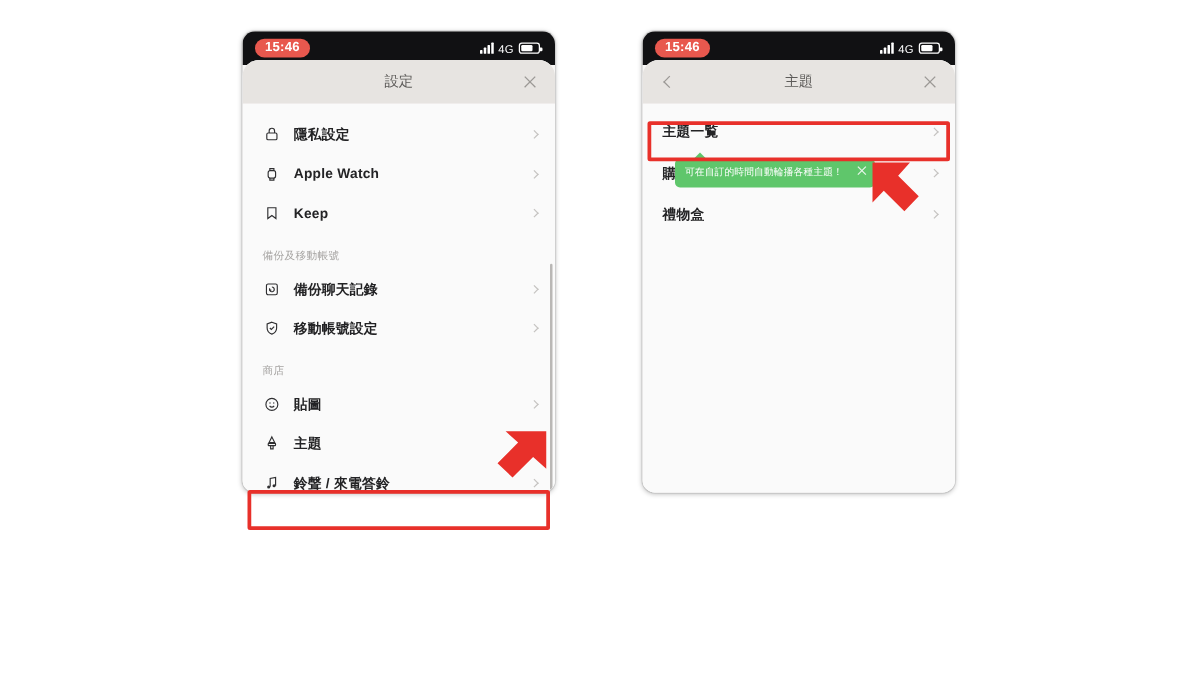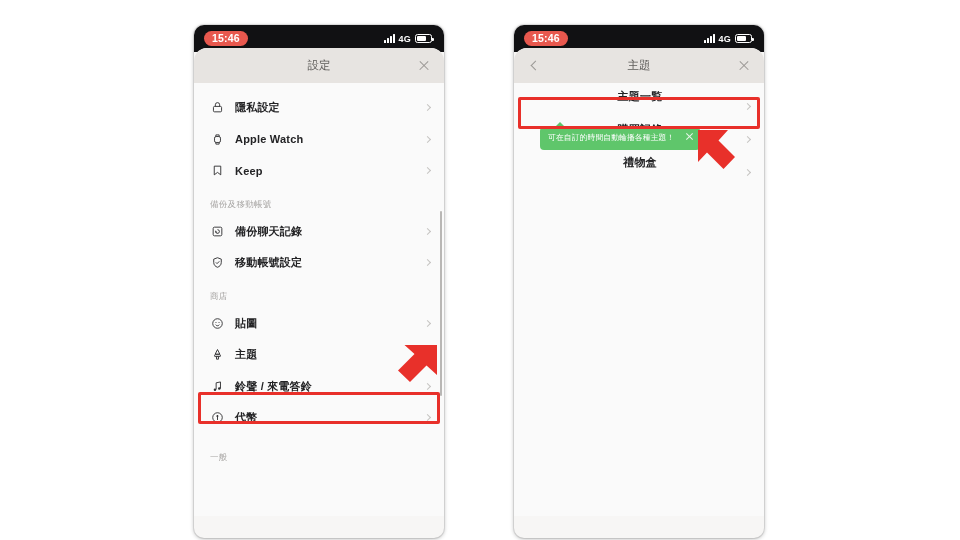--- a/index.html
+++ b/index.html
@@ -7,21 +7,21 @@
     width: 960px; height: 540px;
     background: #ffffff;
     font-family: "Liberation Sans", "DejaVu Sans", sans-serif;
     overflow: hidden;
   }
   .stage { position: relative; width: 960px; height: 540px; }
 
   
   .phone {
     position: absolute;
-    width: 250px; height: 513px;
+    width: 250px; height: 369px;
     background: #f7f6f5;
     border-radius: 10px;
     overflow: hidden;
     box-shadow: 0 1px 4px rgba(0,0,0,0.28), 0 0 0 1px rgba(0,0,0,0.08);
   }
   #phone-left  { left: 194px; top: 25px; }
   #phone-right { left: 514px; top: 25px; }
 
   
   .statusbar {
@@ -43,21 +43,21 @@
     line-height: 1;
     letter-spacing: .2px;
   }
   .status-right { display: flex; align-items: center; gap: 4px; }
   .bars { display: flex; align-items: flex-end; gap: 1px; height: 9px; }
   .bars i { display: block; width: 2px; background: #ffffff; border-radius: .5px; }
   .bars i:nth-child(1){ height: 3px; }
   .bars i:nth-child(2){ height: 5px; }
   .bars i:nth-child(3){ height: 7px; }
   .bars i:nth-child(4){ height: 9px; }
-  .net { color: #ffffff; font-size: 9px; font-weight: bold; letter-spacing: .2px; }
+  .net { color: #ffffff; font-size: 9px; font-weight: normal; letter-spacing: .2px; }
   .battery {
     width: 17px; height: 9px;
     border: 1.2px solid #ffffff;
     border-radius: 2.5px;
     position: relative;
     padding: 1px;
   }
   .battery::after {
     content:""; position:absolute; right:-3px; top:2.6px;
     width:1.6px; height:3.4px; background:#ffffff; border-radius:0 1px 1px 0;
@@ -141,21 +141,21 @@
     letter-spacing: .2px;
     white-space: nowrap;
   }
   .row .chev {
     margin-left: auto;
     width: 5px; height: 5px;
     border-right: 1.1px solid #c5c3c1;
     border-top: 1.1px solid #c5c3c1;
     transform: rotate(45deg);
   }
-  .row.noicon { padding-left: 16px; flex-direction: column; }
+  .row.noicon { padding-left: 16px; }
 
   
   #phone-right .row { height: 33px; }
   #phone-right .row .label { font-size: 11px; }
 
   
   .scrollbar {
     position: absolute;
     right: 2px; top: 128px;
     width: 2.5px; height: 185px;

